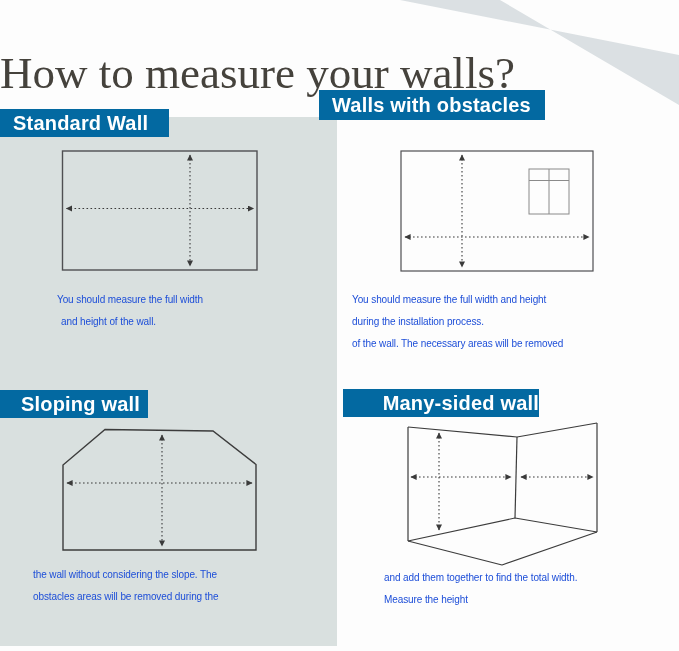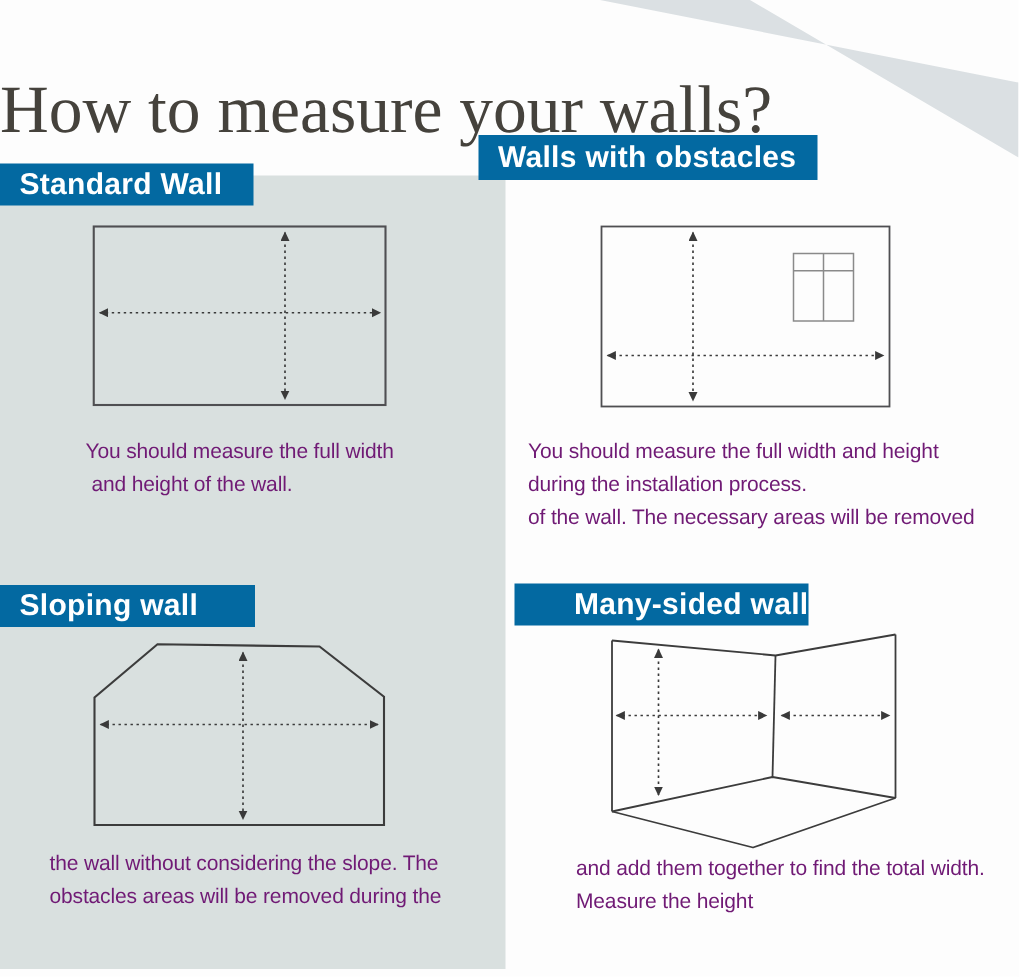--- a/index.html
+++ b/index.html
@@ -21,25 +21,25 @@
     background:#d9e0df;
   }
   .header-bar {
     position:absolute; background:#0369a1; color:#ffffff;
     font-size:20px; font-weight:700; letter-spacing:0.2px;
     padding-left:13px; box-sizing:border-box;
     display:flex; align-items:center;
   }
   .bar-standard  { left:0;   top:109px; width:169px; height:28px; }
   .bar-obstacles { left:319px; top:90px; width:226px; height:30px; }
-  .bar-sloping   { left:0;   top:390px; width:170px; height:28px; }
+  .bar-sloping   { left:0;   top:390px; width:148px; height:28px;justify-content:center; }
   .bar-many      { left:343px; top:389px; width:196px; height:28px;justify-content:flex-end; }
   .desc {
-    position:absolute; color:#701a75;
-    font-size:14px; line-height:22px; letter-spacing:-0.1px;
+    position:absolute; color:#1d4ed8;
+    font-size:10px; line-height:22px; letter-spacing:-0.1px;
   }
   .desc-standard { left:57px;  top:289px; width:250px; }
   .desc-standard .line:nth-child(2) { padding-left:4px; }
   .desc-obstacles { left:352px; top:289px; width:320px; }
   .desc-sloping   { left:33px;  top:564px; width:300px; }
   .desc-many      { left:384px; top:567px; width:295px; }
 </style>
 </head>
 <body>
 

